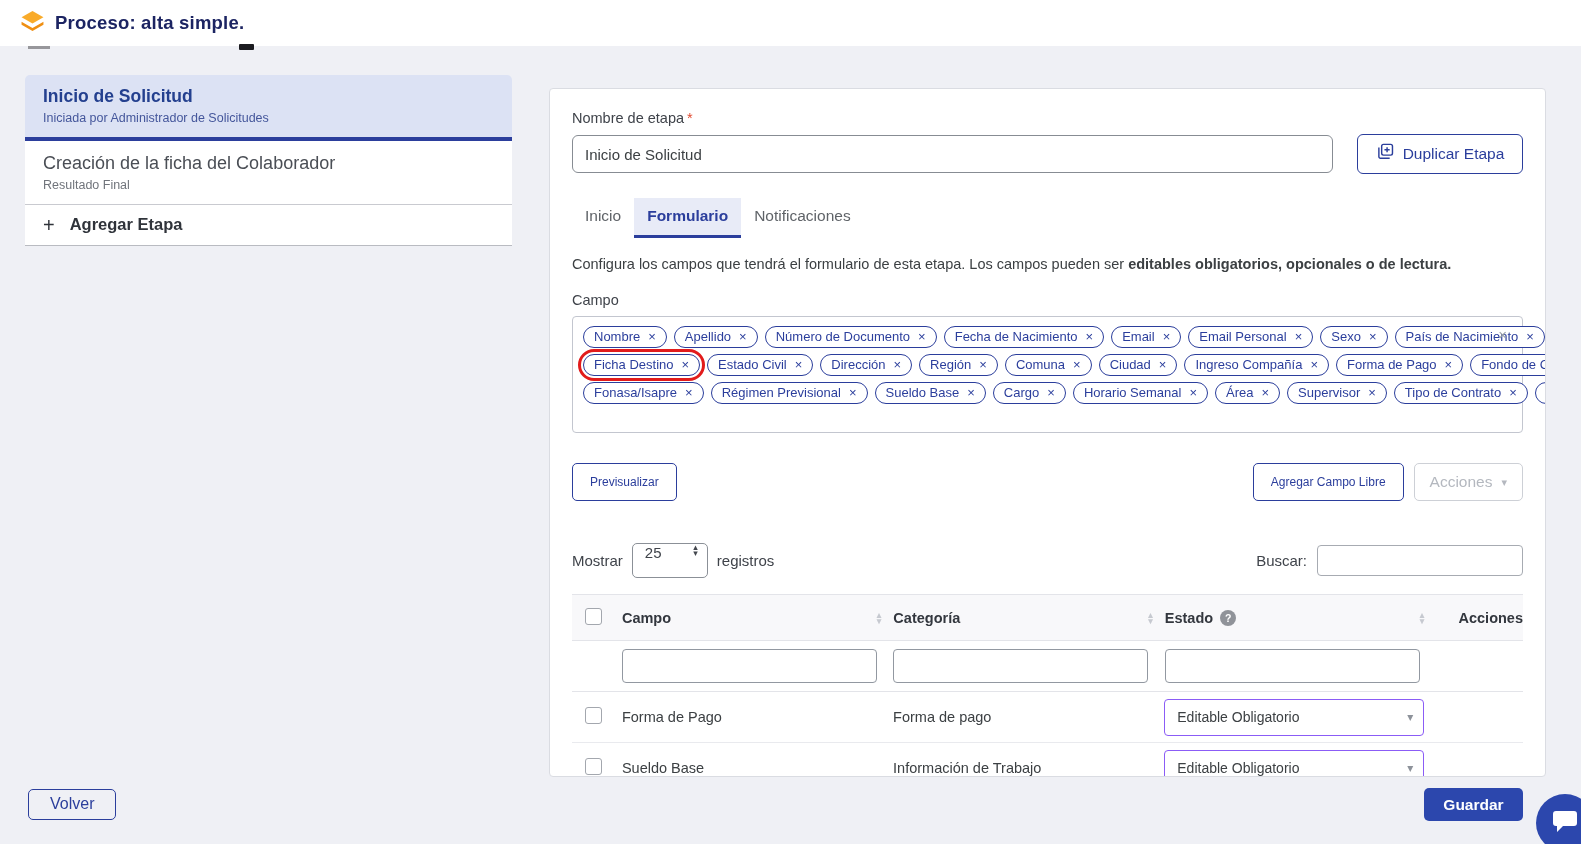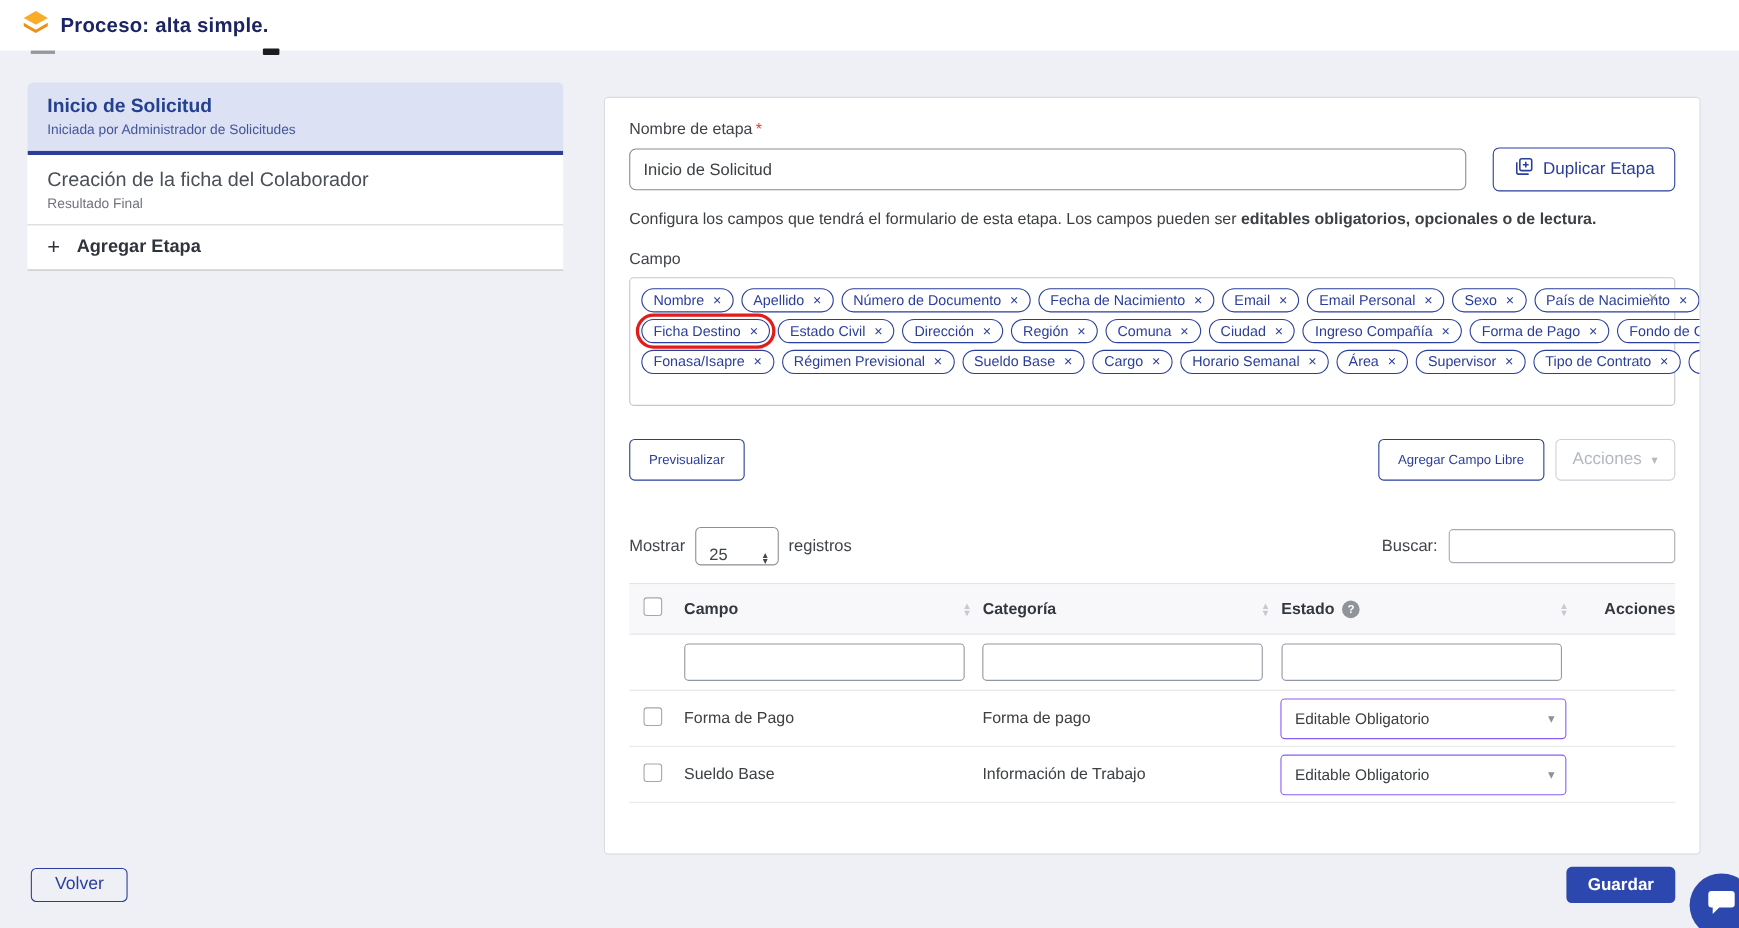--- a/index.html
+++ b/index.html
@@ -85,21 +85,21 @@
   .btn-disabled {
     height:38px; padding:0 15px; background:transparent; border:1px solid #cdd0d6; border-radius:5px;
     color:#b4b8bf; font-size:15.5px; font-family:inherit; display:flex; align-items:center; gap:9px; cursor:default;
   }
   .btn-disabled .dd { font-size:11px; }
   
   .controls { margin-top:42px; display:flex; justify-content:space-between; align-items:center; }
   .controls .left { display:flex; align-items:center; gap:9px; font-size:15px; color:#3f434a; }
   .page-size {
     width:76px; height:35px; border:1px solid #8b9097; border-radius:5px; background:#fff;
-    display:flex; align-items:flex-end; justify-content:space-between; padding:0 9px 0 12px; cursor:pointer;
+    display:flex; align-items:flex-start; justify-content:space-between; padding:0 9px 0 12px; cursor:pointer;
   }
   .stepper { display:flex; flex-direction:column; align-items:center; color:#43474e; }
   .stepper span { font-size:9px; line-height:6px; }
   .controls .right { display:flex; align-items:center; gap:10px; font-size:15px; color:#3f434a; }
   .search-input { width:206px; height:31px; border:1px solid #a7abb2; border-radius:4px; background:#fff; font-family:inherit; padding:0 8px; font-size:14px; }
   
   .dtable { margin-top:16px; }
   .thead {
     display:flex; align-items:center; height:47px; background:#f8f8fa;
     border-top:1px solid #e3e4e9; border-bottom:1px solid #e3e4e9;
@@ -184,20 +184,27 @@
         <svg viewBox="0 0 20 20" width="18" height="18">
           <rect x="6.3" y="1.5" width="12" height="12" rx="2" fill="none" stroke="#2b3e9c" stroke-width="1.6"></rect>
           <path d="M12.3 4.6 v5.8 M9.4 7.5 h5.8" stroke="#2b3e9c" stroke-width="1.6" fill="none"></path>
           <path d="M3.2 5 v10.3 a1.7 1.7 0 0 0 1.7 1.7 h10.3" fill="none" stroke="#2b3e9c" stroke-width="1.6"></path>
         </svg>
       </span>
       <span>Duplicar Etapa</span>
     </button>
   </div>
 
+  <div class="tabs">
+  <div class="tab"><span>Inicio</span></div>
+
+  <div class="tab active"><span>Formulario</span></div>
+
+  <div class="tab"><span>Notificaciones</span></div>
+</div>
 
   <p class="desc">
     <span>Configura los campos que tendrá el formulario de esta etapa. Los campos pueden ser </span><b>editables obligatorios, opcionales o de lectura.</b>
   </p>
 
   <div class="campo-label">Campo</div>
 
   <div class="multiselect">
     <div class="tags-area">
         <div class="tag-row">

